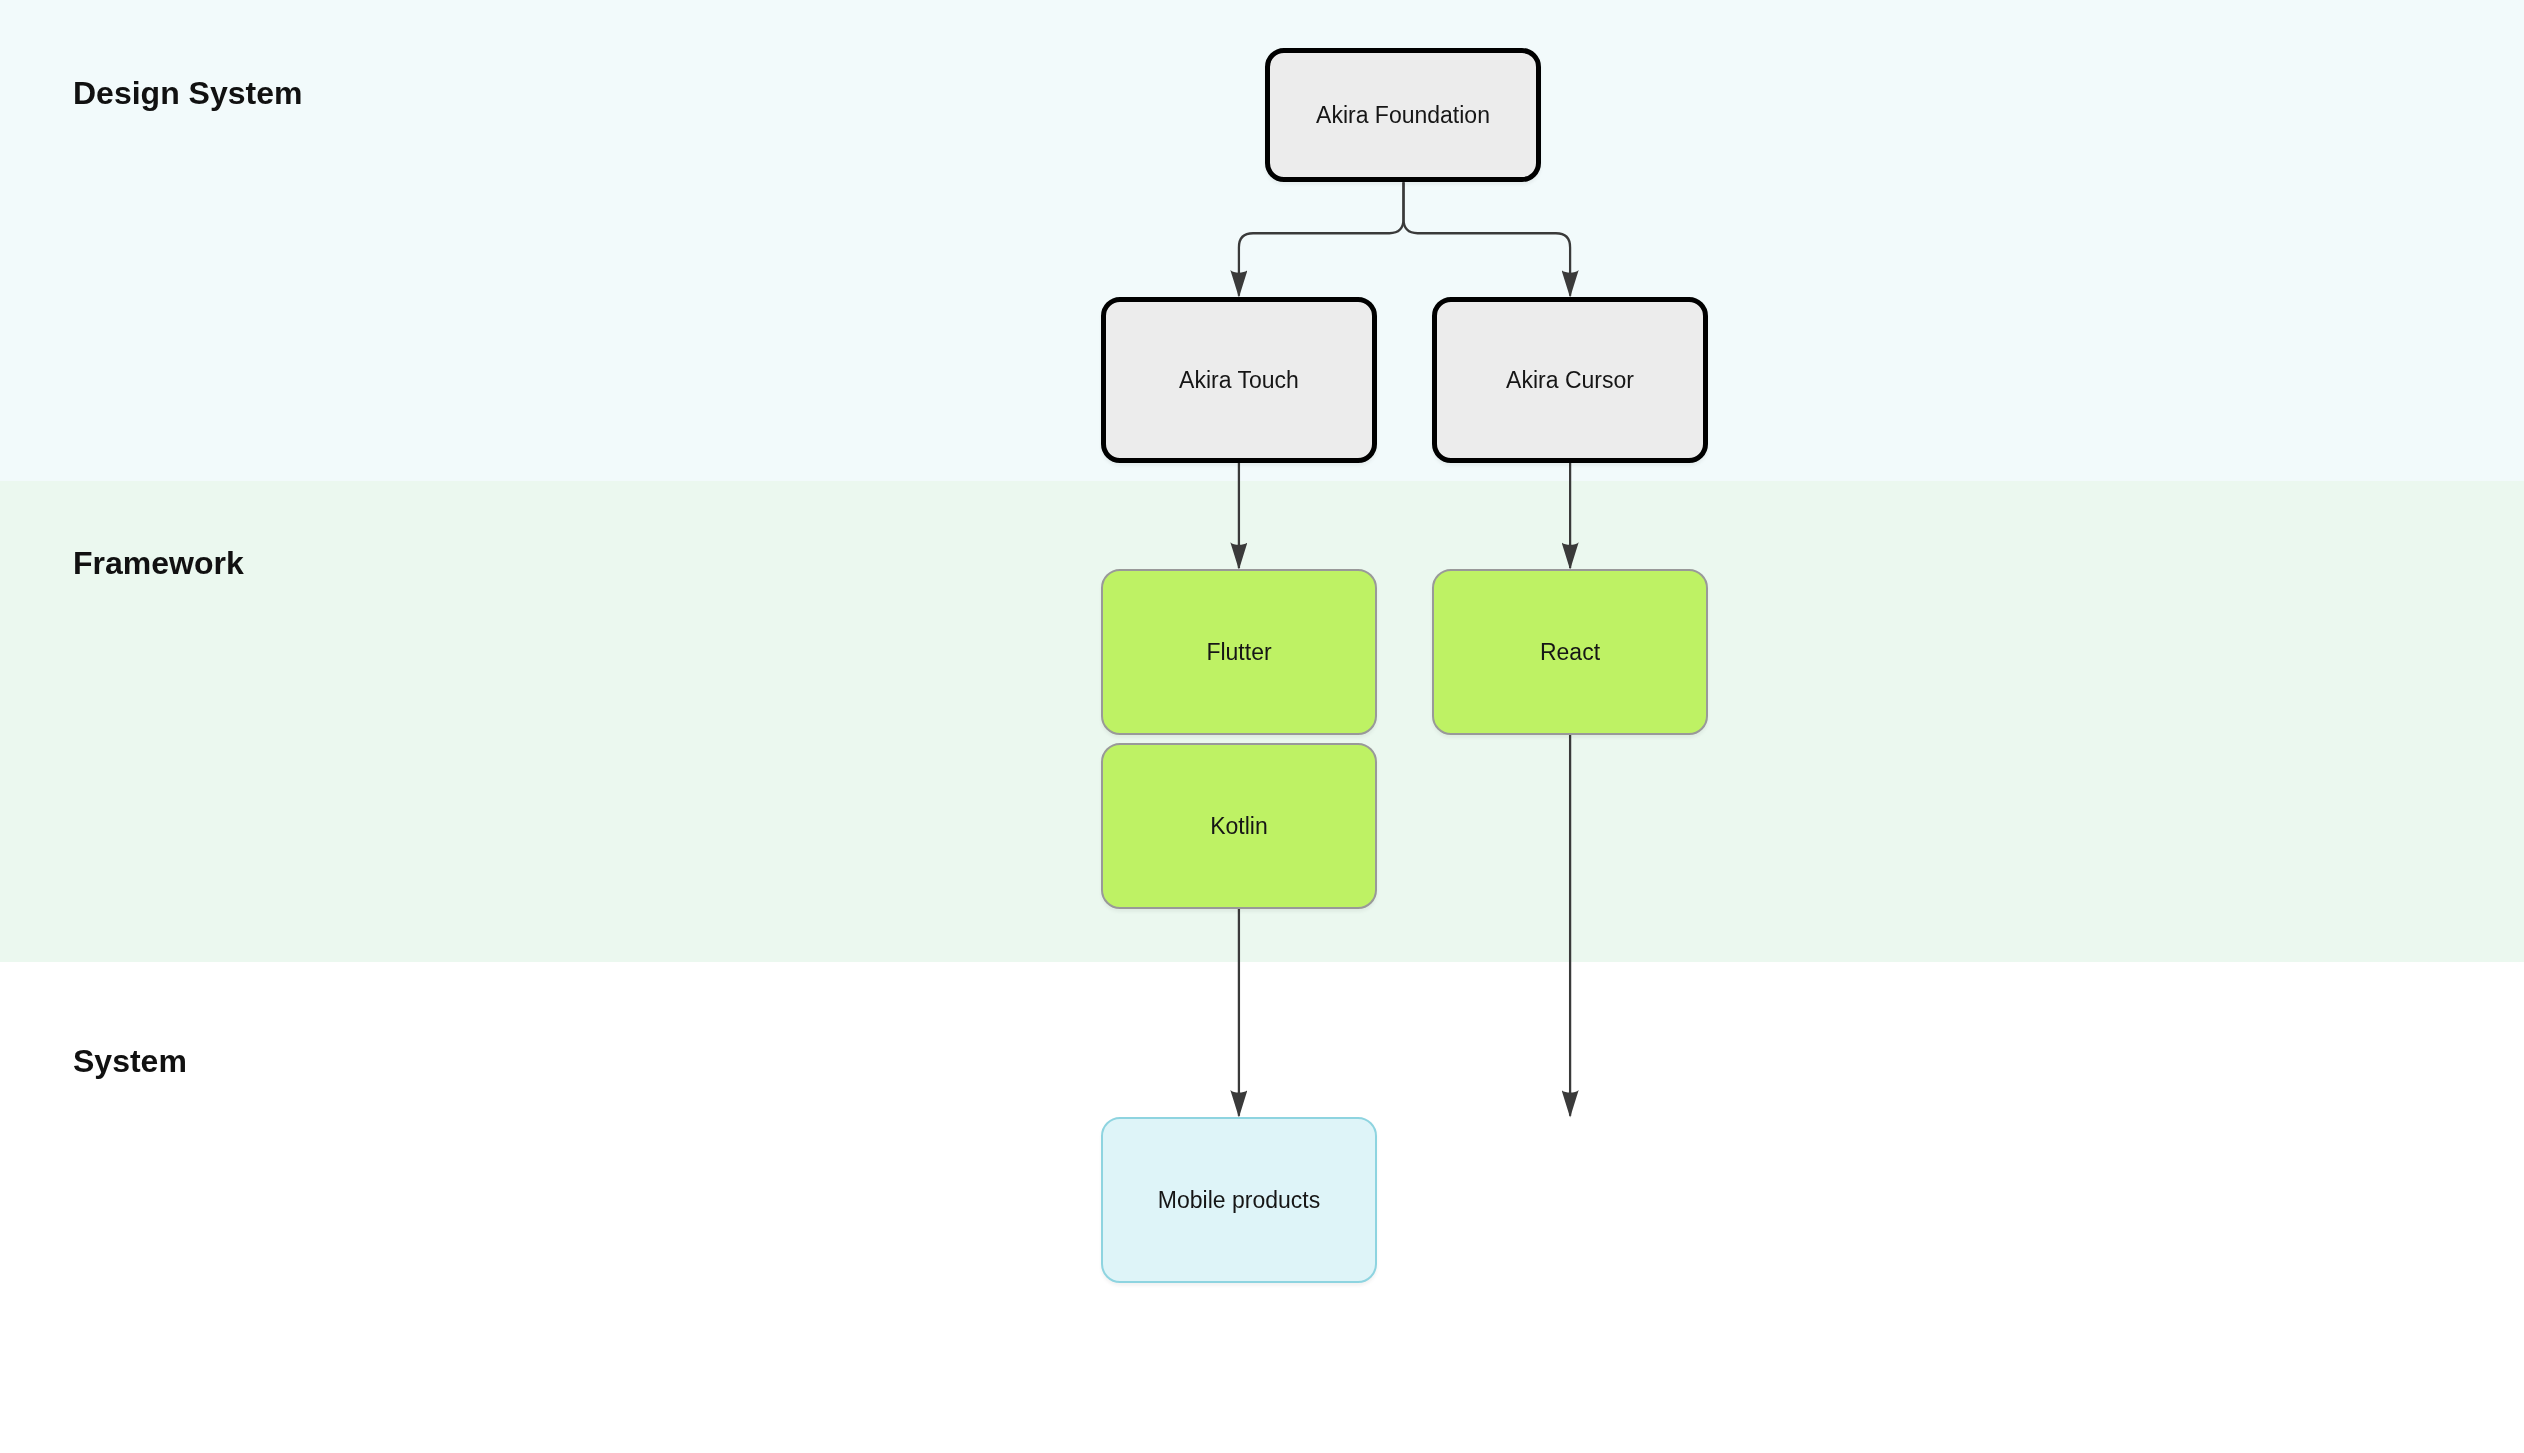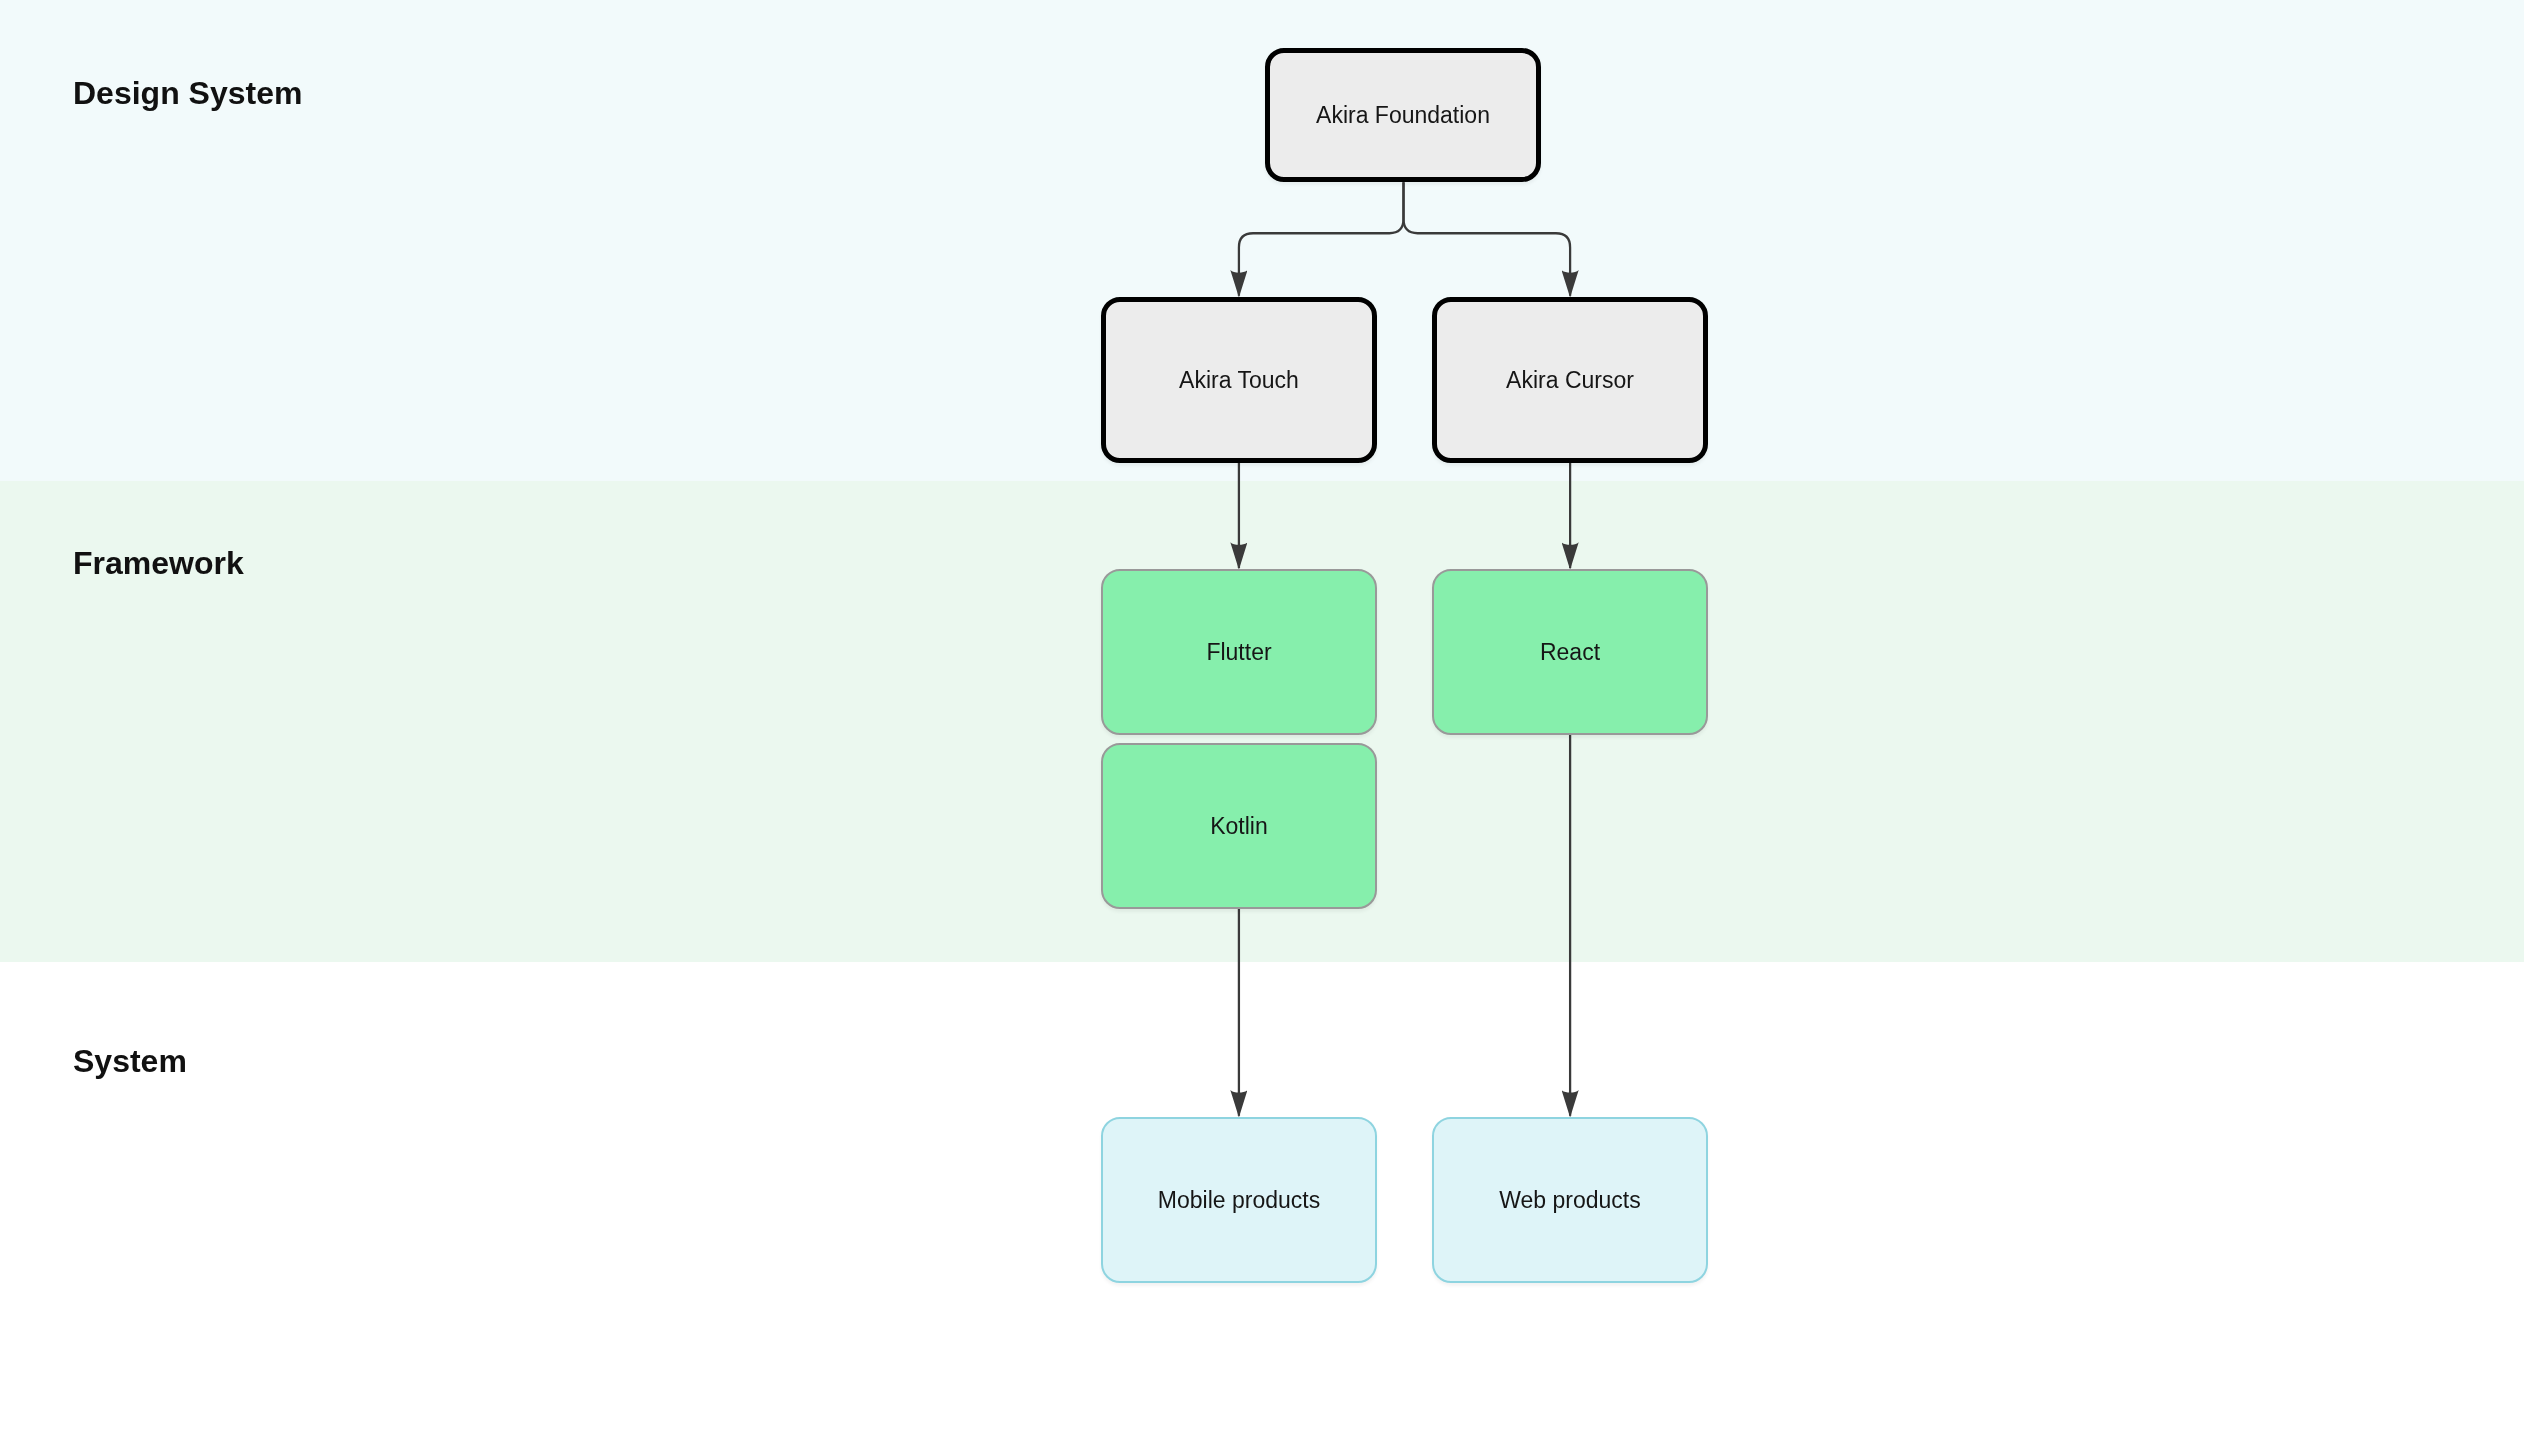--- a/index.html
+++ b/index.html
@@ -63,21 +63,21 @@
     display: flex;
     align-items: center;
     justify-content: center;
     text-align: center;
     font-size: 23px;
     color: #161616;
     box-sizing: border-box;
     box-shadow: 0 2.5px 3.5px rgba(0,0,0,0.05);
   }
   .node-gray  { background: #ececec; border: 5px solid #000000; }
-  .node-white { background: #86efac; border: 2px solid #999999; }
+  .node-white { background: #bef264; border: 2px solid #999999; }
   .node-cyan  { background: #def4f8; border: 2.5px solid #8ed4e0; }
 
   .node-akira-foundation { left: 1265px; top: 48px;  height: 134px; }
   .node-akira-touch      { left: 1101px; top: 297px; }
   .node-akira-cursor     { left: 1432px; top: 297px; }
   .node-flutter          { left: 1101px; top: 569px; }
   .node-react            { left: 1432px; top: 569px; }
   .node-kotlin           { left: 1101px; top: 743px; }
   .node-mobile-products  { left: 1101px; top: 1117px; }
   .node-web-products     { left: 1432px; top: 1117px; }
@@ -130,18 +130,15 @@
   </div>
 
   <div class="node node-white node-react">
     <span>React</span>
   </div>
 
   <div class="node node-cyan node-mobile-products">
     <span>Mobile products</span>
   </div>
 
-  <div class="node node-cyan node-web-products">
-    <span>Web products</span>
-  </div>
 
 </div>
 
 
 </body></html>

